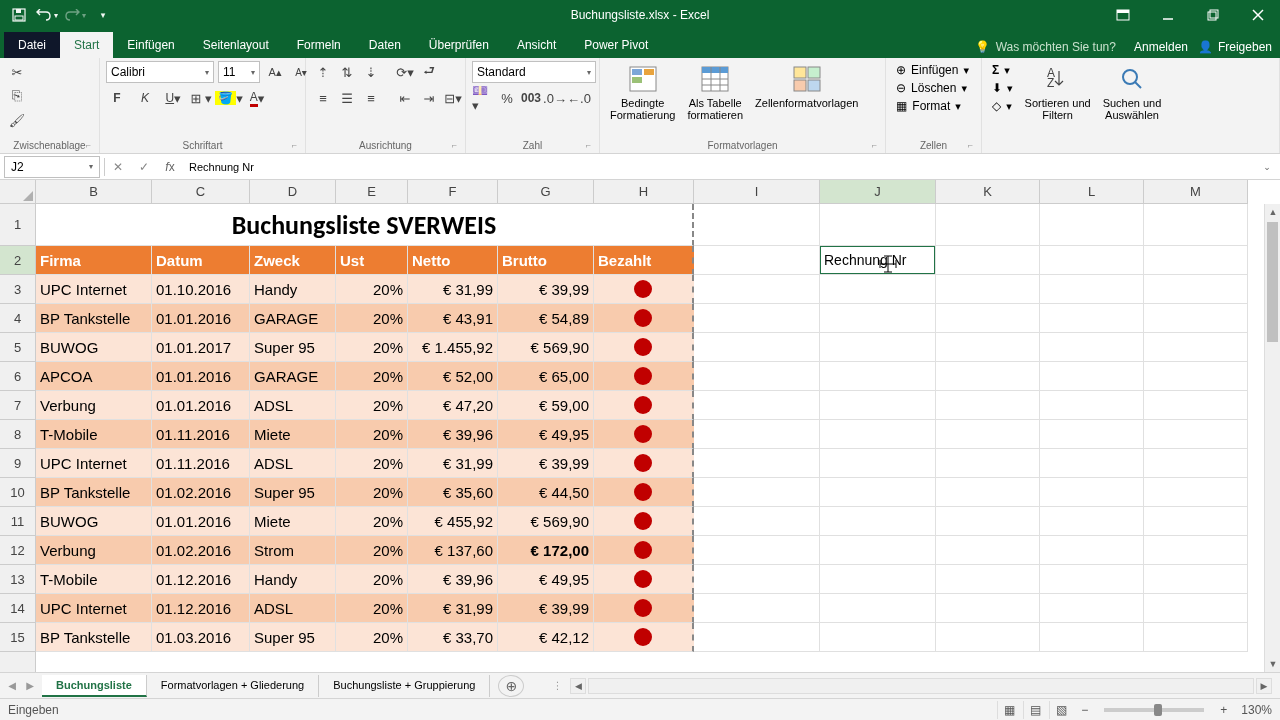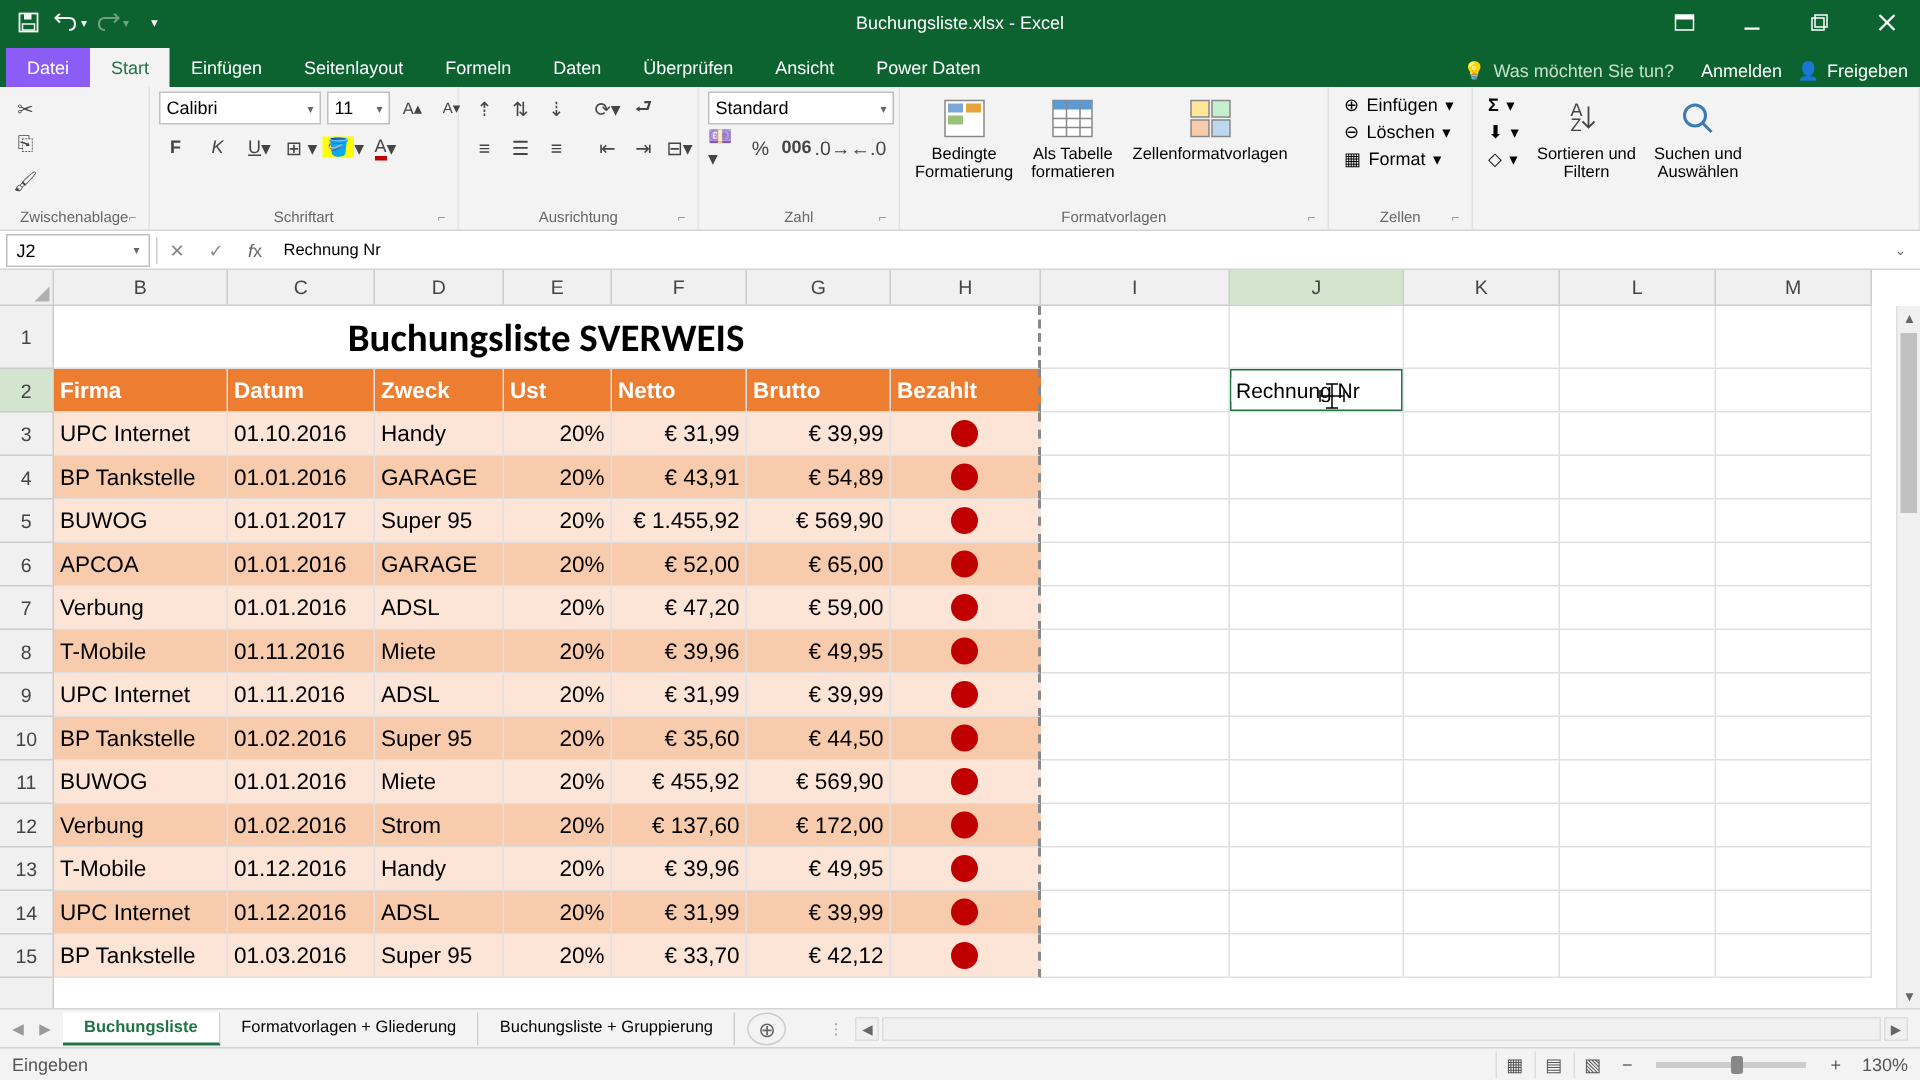--- a/index.html
+++ b/index.html
@@ -6,21 +6,21 @@
 body{width:1280px;height:720px;background:#fff;overflow:hidden;display:flex;flex-direction:column}
 .titlebar{height:30px;background:#0c6330;display:flex;align-items:center;color:#fff;position:relative}
 .qat{display:flex;align-items:center;gap:6px;padding-left:8px}
 .qat-btn{width:22px;height:22px;display:flex;align-items:center;justify-content:center;color:#fff;opacity:.95}
 .qat-btn.disabled{opacity:.4}
 .title-center{position:absolute;left:50%;transform:translateX(-50%);font-size:12px}
 .win-controls{margin-left:auto;display:flex}
 .win-btn{width:45px;height:30px;display:flex;align-items:center;justify-content:center;color:#fff}
 .ribbon-tabs{height:28px;background:#0c6330;display:flex;align-items:flex-end;padding-left:4px;color:#fff}
 .ribbon-tab{padding:6px 14px;font-size:12px;cursor:pointer}
-.ribbon-tab.file{background:#8b5cf6;color:#fff;border:none}
+.ribbon-tab.file{background:#0f172a;color:#fff;border:none}
 .ribbon-tab.active{background:#f3f3f3;color:#217346}
 .ribbon-right{margin-left:auto;display:flex;align-items:center;padding-right:8px;gap:10px}
 .tellme{display:flex;align-items:center;gap:5px;color:#c8e0cc;font-size:12px;padding:4px 8px}
 .share{display:flex;align-items:center;gap:5px;color:#fff}
 .ribbon{background:#f3f3f3;border-bottom:1px solid #d4d4d4;height:96px;display:flex}
 .rgroup{display:flex;flex-direction:column;justify-content:space-between;border-right:1px solid #e1e1e1;padding:3px 6px 0}
 .rgroup-content{display:flex;align-items:flex-start;gap:4px;flex:1}
 .rgroup-label{text-align:center;font-size:10px;color:#666;padding:2px 0;position:relative}
 .rgroup-label::after{content:'⌐';position:absolute;right:2px;font-size:9px;color:#999}
 .big-btn{display:flex;flex-direction:column;align-items:center;gap:2px;padding:2px 4px;min-width:42px}
@@ -135,21 +135,21 @@
 
 <div class="ribbon-tabs" id="ribbon-tabs">
   <div class="ribbon-tab file">Datei</div>
     <div class="ribbon-tab active">Start</div>
     <div class="ribbon-tab">Einfügen</div>
     <div class="ribbon-tab">Seitenlayout</div>
     <div class="ribbon-tab">Formeln</div>
     <div class="ribbon-tab">Daten</div>
     <div class="ribbon-tab">Überprüfen</div>
     <div class="ribbon-tab">Ansicht</div>
-    <div class="ribbon-tab">Power Daten</div>
+    <div class="ribbon-tab">Power Pivot</div>
     <div class="ribbon-right">
     <div class="tellme">
         <span>💡</span>
         <span>Was möchten Sie tun?</span>
       </div>
     <div style="color:#fff">Anmelden</div>
     <div class="share">
         <span>👤</span>
         <span>Freigeben</span>
       </div>
@@ -224,21 +224,21 @@
   <div class="rgroup" style="width:134px">
     <div class="rgroup-content vstack" style="gap:4px;width:100%">
       <div class="combo" style="width:124px">
           <span>Standard</span>
           <span class="combo-arr">▾</span>
         </div>
       <div class="hstack">
         <div class="ico-btn">💷▾</div>
         <div class="ico-btn">%</div>
         <div class="ico-btn">
-            <b>006</b>
+            <b>003</b>
           </div>
         <div class="ico-btn">.0→</div>
         <div class="ico-btn">←.0</div>
       </div>
     </div>
     <div class="rgroup-label">Zahl</div>
   </div>
 
   <div class="rgroup" style="width:286px">
     <div class="rgroup-content">
@@ -557,21 +557,21 @@
             <div class="cell " style="width: 104px;"></div>
             <div class="cell " style="width: 104px;"></div>
             <div class="cell " style="width: 104px;"></div>
           </div>
           <div class="cell-row ">
             <div class="cell data-cell alt" style="width: 116px;">Verbung</div>
             <div class="cell data-cell alt" style="width: 98px;">01.02.2016</div>
             <div class="cell data-cell alt" style="width: 86px;">Strom</div>
             <div class="cell data-cell alt num" style="width: 72px;">20%</div>
             <div class="cell data-cell alt num" style="width: 90px;">€    137,60</div>
-            <div class="cell data-cell alt num" style="width: 96px;">€ 172,00</div>
+            <div class="cell data-cell alt num" style="width: 96px; font-weight: bold;">€ 172,00</div>
             <div class="cell data-cell alt dashed-border" style="width: 100px; justify-content: center;">
               <div class="redcircle"></div>
             </div>
             <div class="cell " style="width: 126px;"></div>
             <div class="cell " style="width: 116px;"></div>
             <div class="cell " style="width: 104px;"></div>
             <div class="cell " style="width: 104px;"></div>
             <div class="cell " style="width: 104px;"></div>
           </div>
           <div class="cell-row ">

